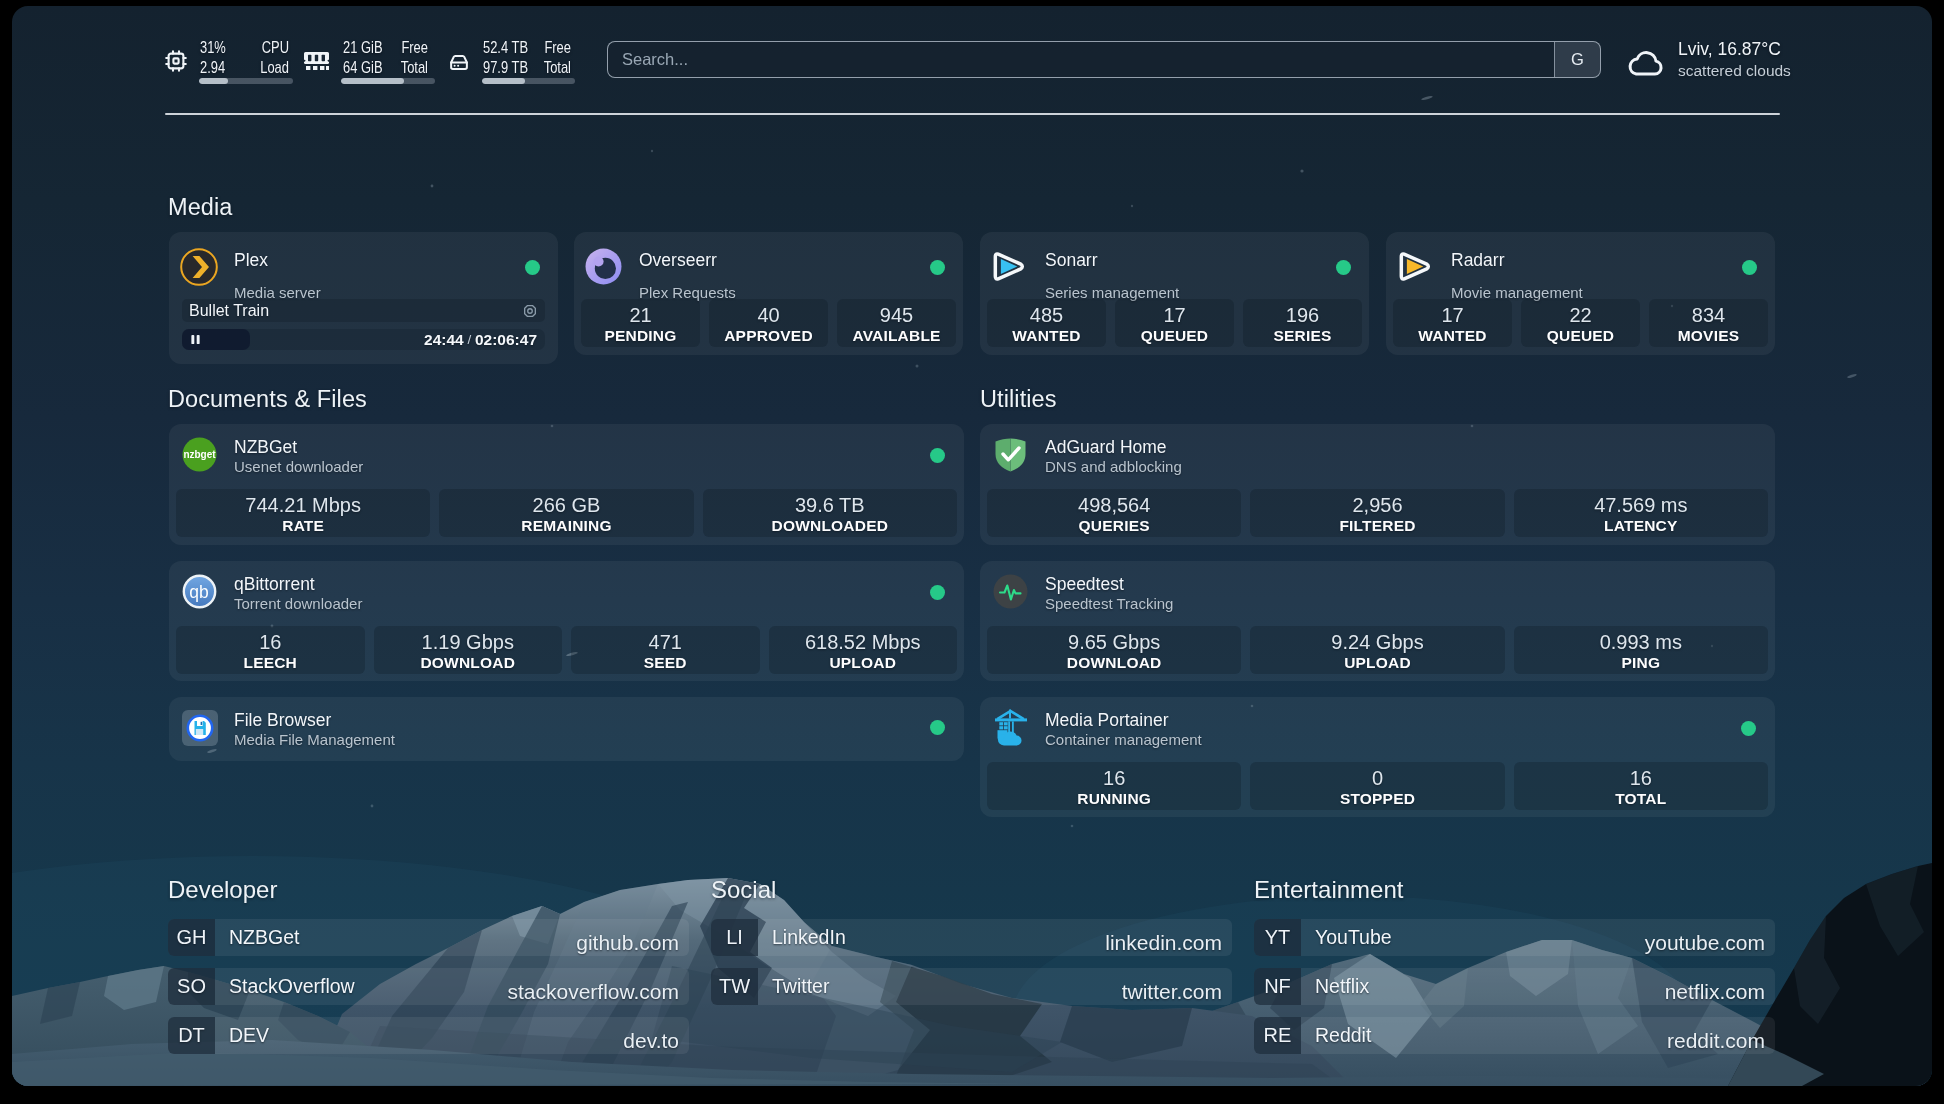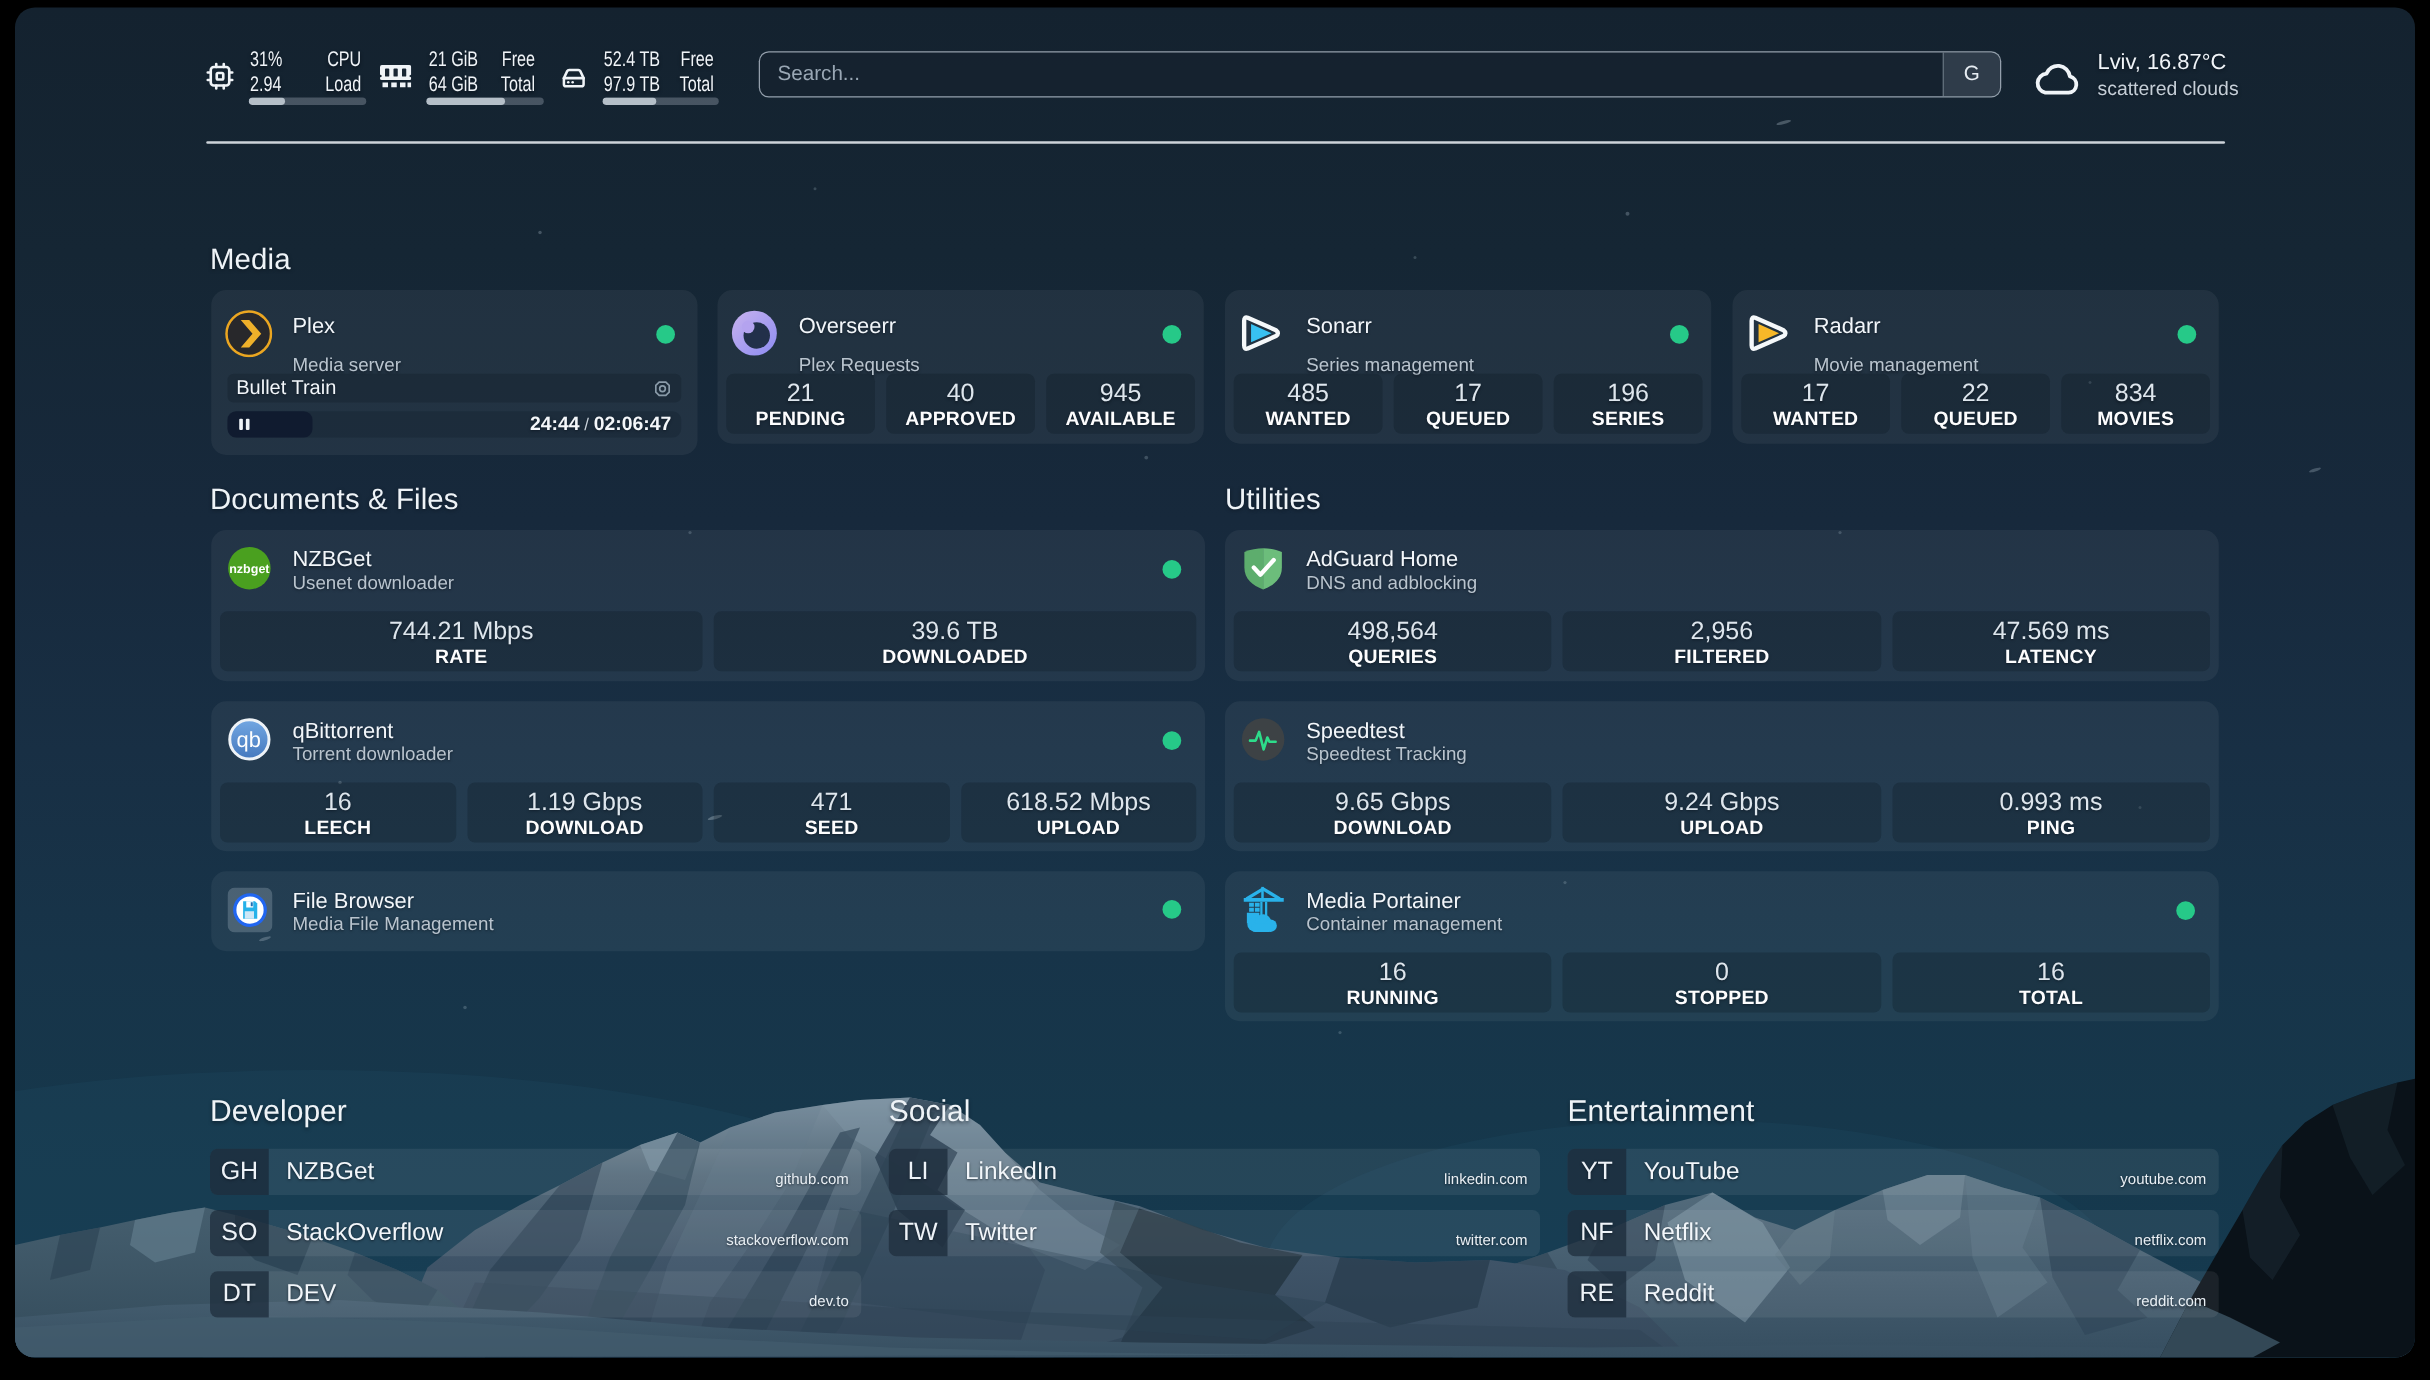--- a/index.html
+++ b/index.html
@@ -31,21 +31,21 @@
 .sb { flex:1; background:rgba(8,18,28,0.25); border-radius:6px; display:flex; flex-direction:column;
   align-items:center; justify-content:center; padding-top:2px; }
 .sb .n { font-size:20px; line-height:23px; color:#dee6ed; text-shadow:0 1px 2px rgba(5,12,20,0.5);}
 .sb .l { font-size:15.5px; line-height:18px; font-weight:700; color:#fdfdfe; letter-spacing:0.2px; text-shadow:0 1px 2px rgba(5,12,20,0.5);}
 
 .bmh { position:absolute; font-size:24px; line-height:28px; font-weight:500; color:#eef3f7; text-shadow:0 1px 3px rgba(5,12,20,0.5);}
 .bmr { position:absolute; height:36.5px; width:521px; background:rgba(255,255,255,0.07); border-radius:6px; }
 .bma { position:absolute; left:0; top:0; bottom:0; width:47px; background:rgba(25,40,56,0.72);
   border-radius:6px 0 0 6px; color:#eef3f8; font-size:20px; display:flex; align-items:center; justify-content:center; text-shadow:0 1px 2px rgba(5,12,20,0.5);}
 .bmn { position:absolute; left:61px; top:0; bottom:0; display:flex; align-items:center; font-size:19.5px; color:#f2f6fa; text-shadow:0 1px 2px rgba(5,12,20,0.6);}
-.bmd { position:absolute; right:10px; top:12px; bottom:0; display:flex; align-items:center; font-size:12px; color:#e9eff4; text-shadow:0 1px 2px rgba(5,12,20,0.6);}
+.bmd { position:absolute; right:10px; top:12px; bottom:0; display:flex; align-items:center; font-size:21px; color:#e9eff4; text-shadow:0 1px 2px rgba(5,12,20,0.6);}
 </style>
 </head>
 <body>
 <div id="win">
 <svg id="bg" viewBox="0 0 1920 1080" preserveAspectRatio="none" xmlns="http://www.w3.org/2000/svg">
   <defs>
     <linearGradient id="gC" x1="0" y1="0" x2="0" y2="1">
       <stop offset="0" stop-color="#7f93a2"></stop>
           <stop offset="0.3" stop-color="#546a7a"></stop>
           <stop offset="0.62" stop-color="#3f5468"></stop>
@@ -299,20 +299,24 @@
   </svg>
   <div class="t1">NZBGet</div>
   <div class="t2">Usenet downloader</div>
   <div class="dot"></div>
   <div class="stats" style="top:65px;height:48px">
     <div class="sb">
             <div class="n">744.21 Mbps</div>
             <div class="l">RATE</div>
           </div>
     <div class="sb">
+            <div class="n">266 GB</div>
+            <div class="l">REMAINING</div>
+          </div>
+    <div class="sb">
             <div class="n">39.6 TB</div>
             <div class="l">DOWNLOADED</div>
           </div>
   </div>
 </div>
 
 <div class="card rc" style="left:157px;top:555px;width:795px;height:120px">
   <svg class="hdr-ic" style="top:13px" width="35" height="35" viewBox="0 0 35 35">
     <defs>
             <linearGradient id="qbg" x1="0" y1="0" x2="0" y2="1">

